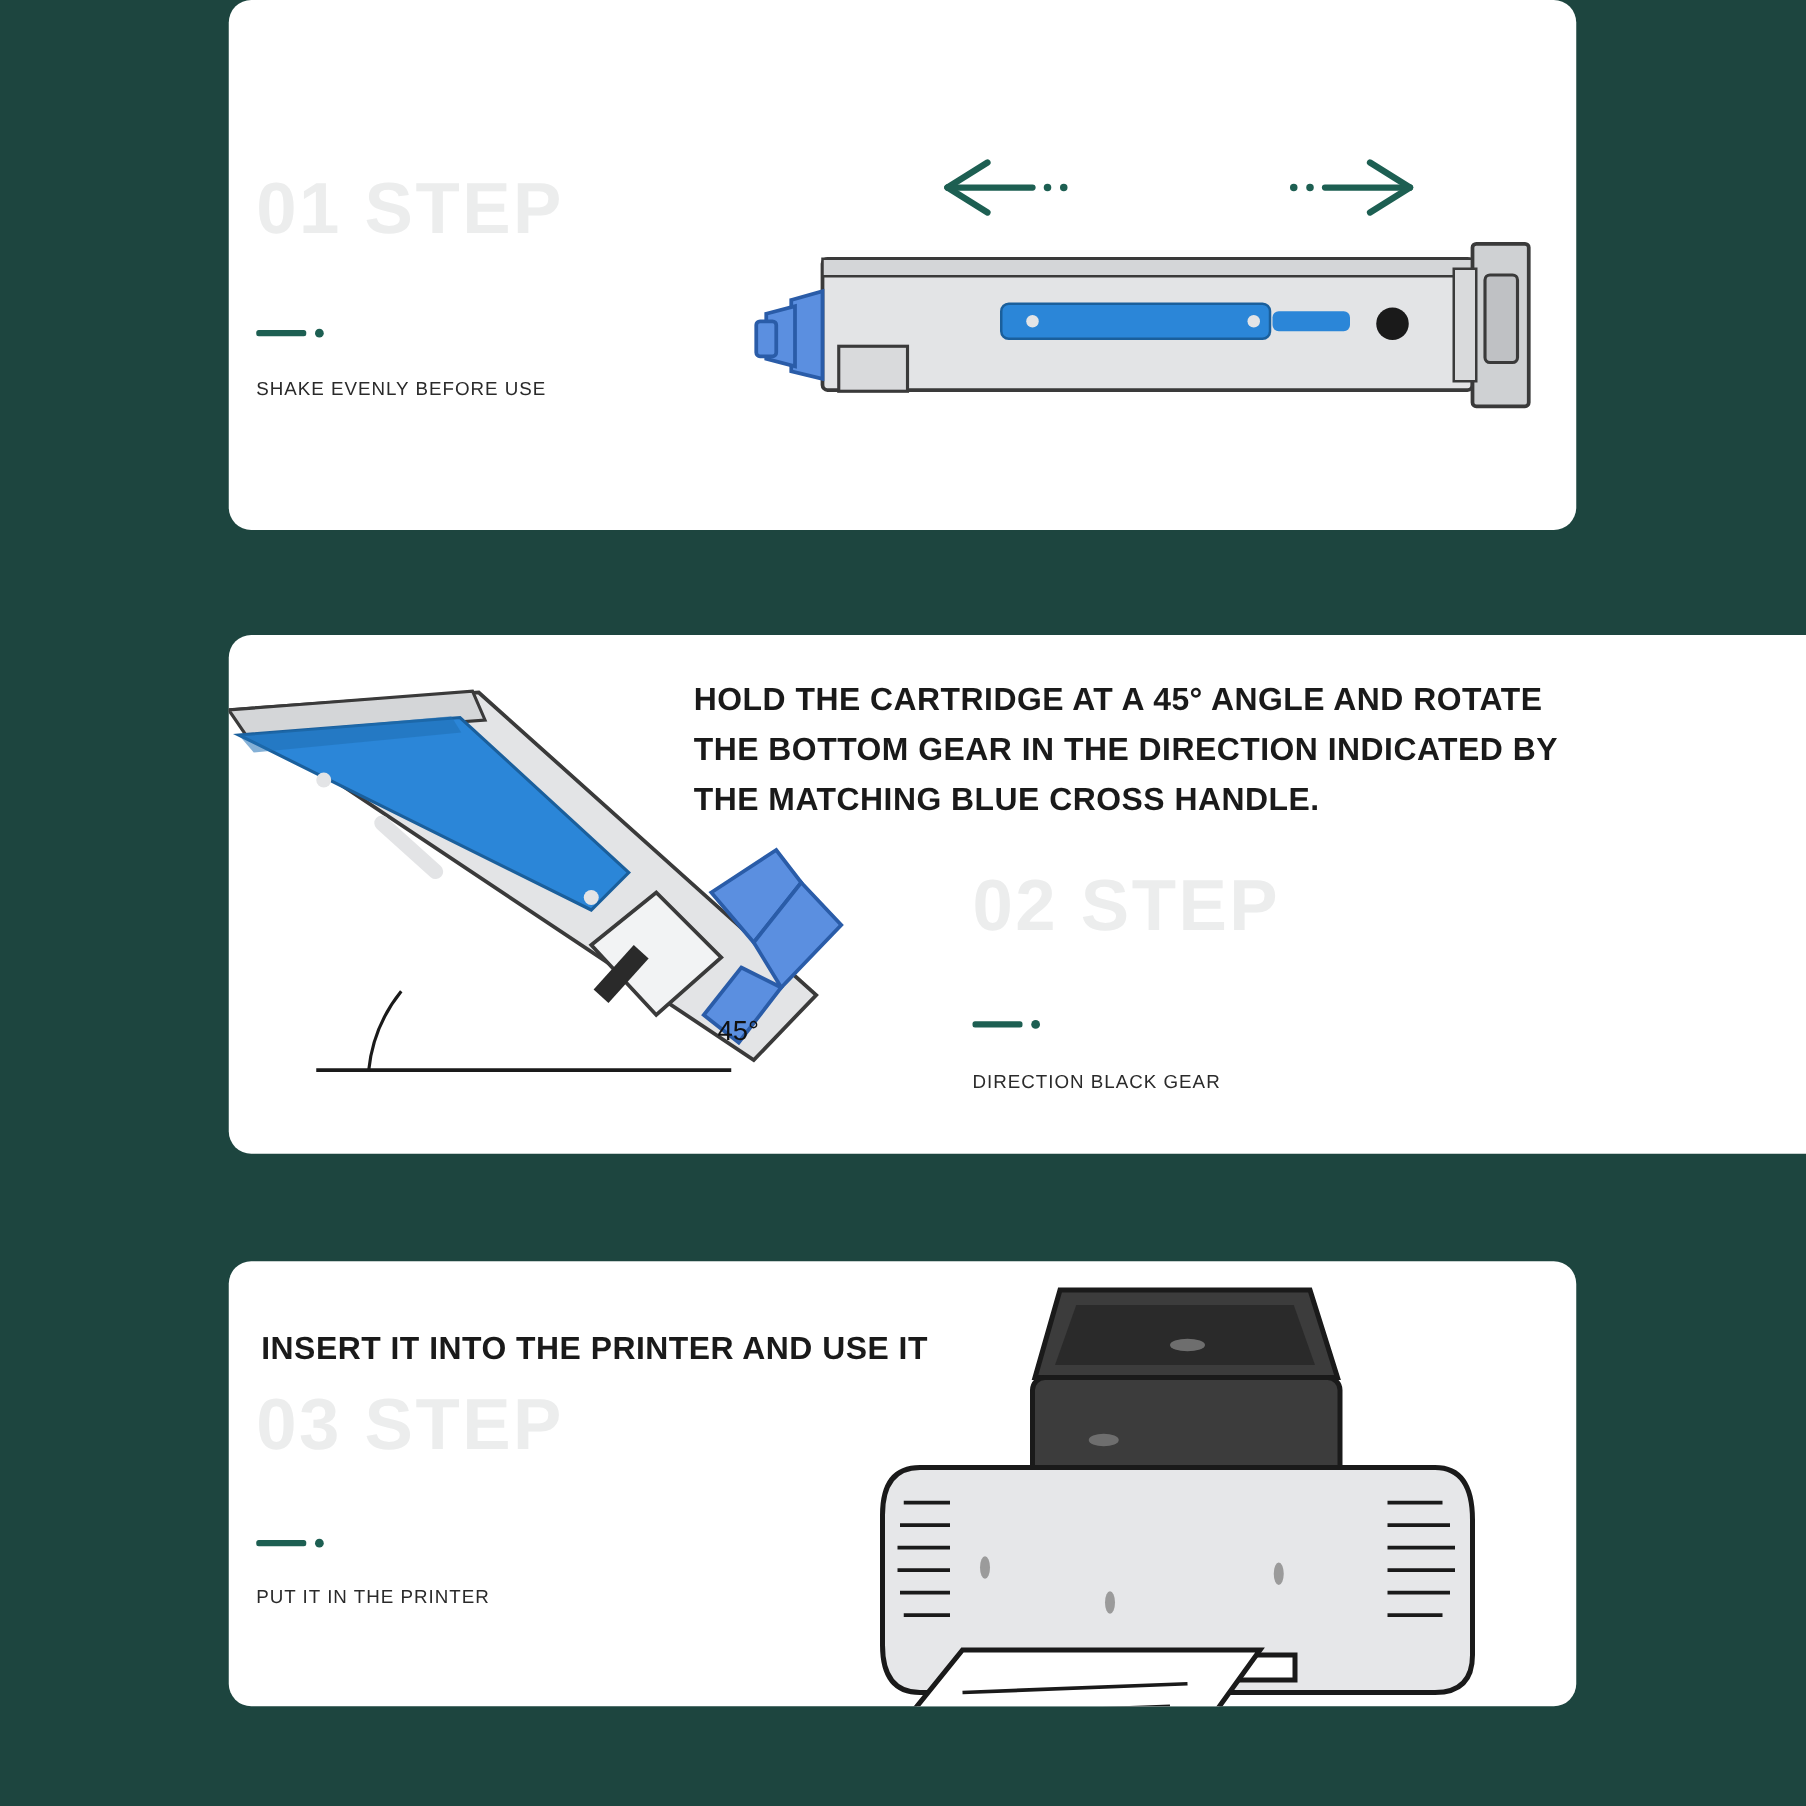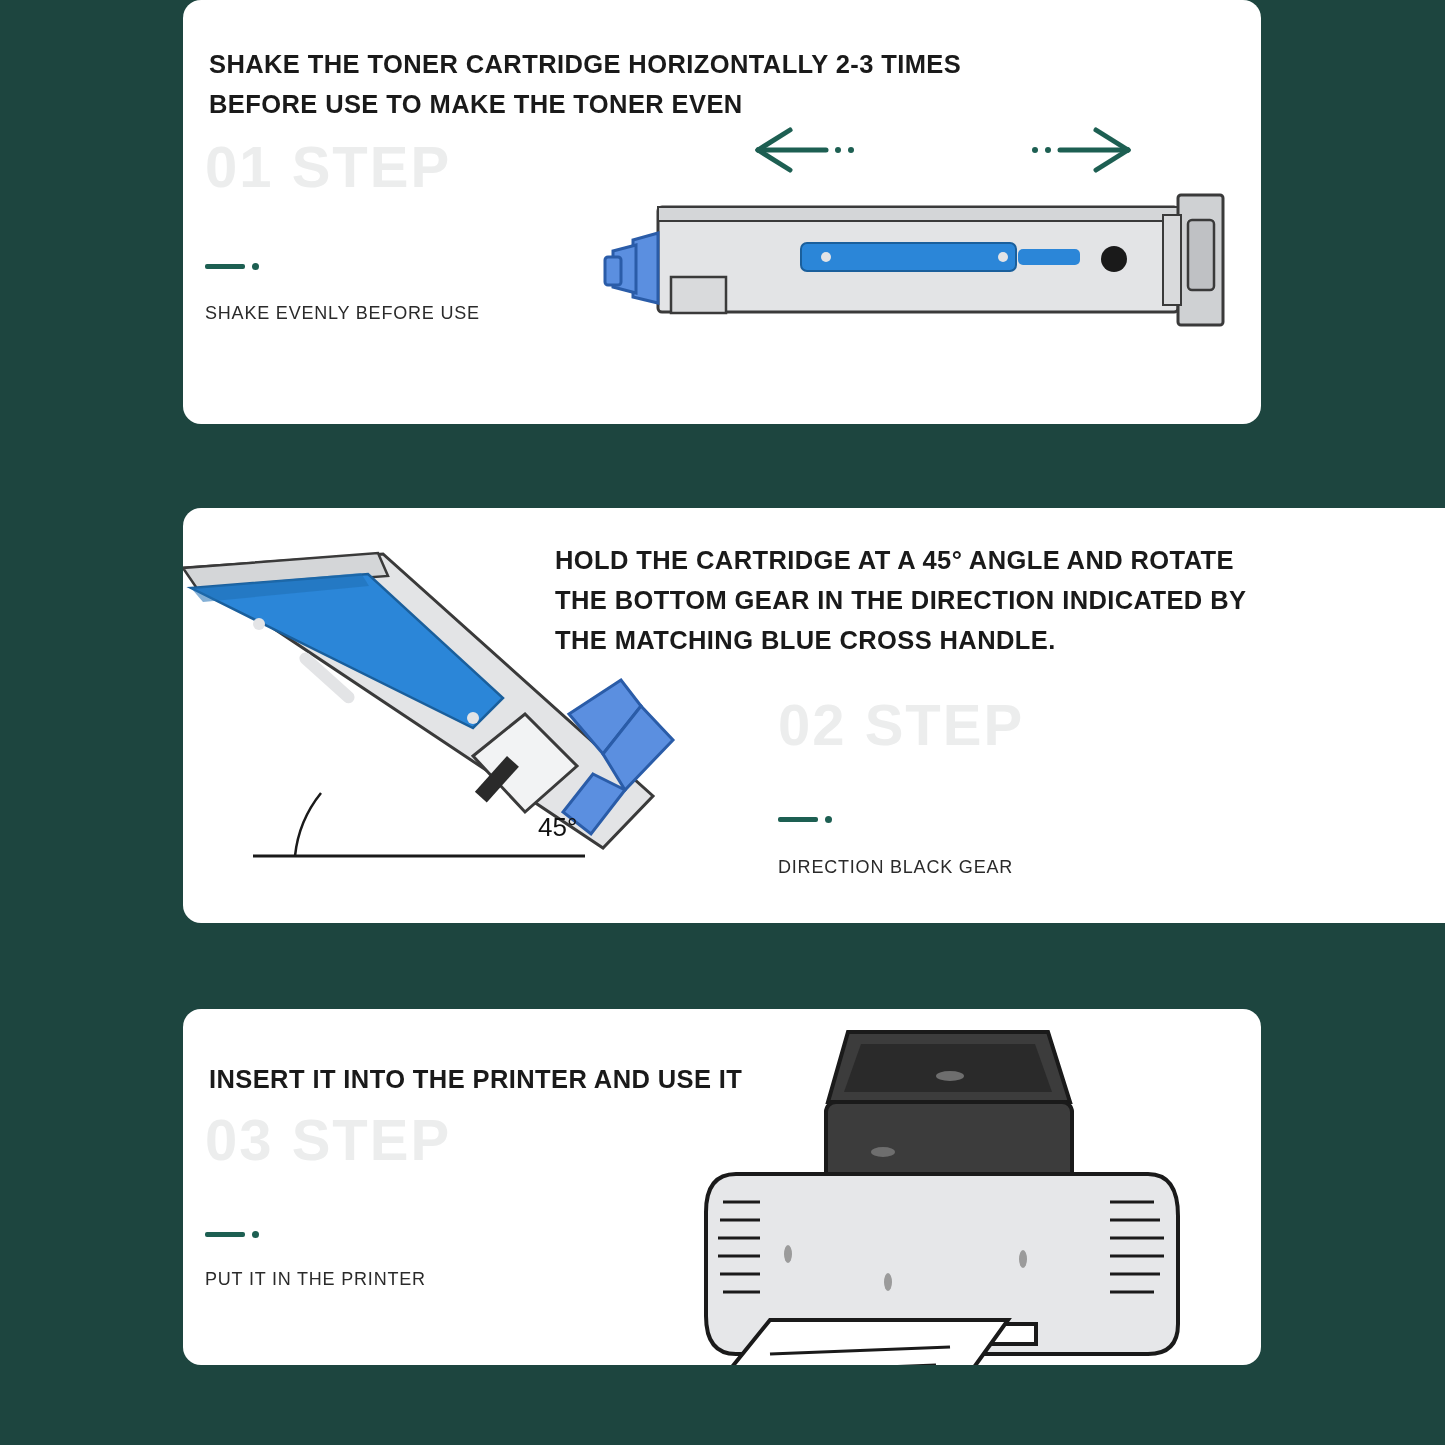--- a/index.html
+++ b/index.html
@@ -66,46 +66,43 @@
   .bullet .dot {
     width: 7px;
     height: 7px;
     background: #1d5f52;
     border-radius: 50%;
   }
 
   .caption {
     position: absolute;
     color: #2a2a2a;
-    font-size: 18px;
+    font-size: 15px;
     letter-spacing: 0.8px;
     white-space: nowrap;
   }
 
   .arrow-svg, .art-svg { position: absolute; }
 
   
   .angle-label {
     position: absolute;
-    font-size: 26px;
+    font-size: 22px;
     color: #111;
     font-weight: normal;
+    margin-left: 36px;
   }
 </style>
 </head>
 <body>
 
 <div class="page">
 
   <div class="card" id="card1">
 
-    <div class="heading" style="left:26px; top:44px; width:800px;">
-      <div>SHAKE THE TONER CARTRIDGE HORIZONTALLY 2-3 TIMES</div>
-      <div>BEFORE USE TO MAKE THE TONER EVEN</div>
-    </div>
 
     <div class="ghost-step" style="left:22px; top:133px;">01 STEP</div>
 
     <div class="bullet" style="left:22px; top:263px;">
       <span class="dash"></span>
       <span class="dot"></span>
     </div>
 
     <div class="caption" style="left:22px; top:303px;">SHAKE EVENLY BEFORE USE</div>
 

